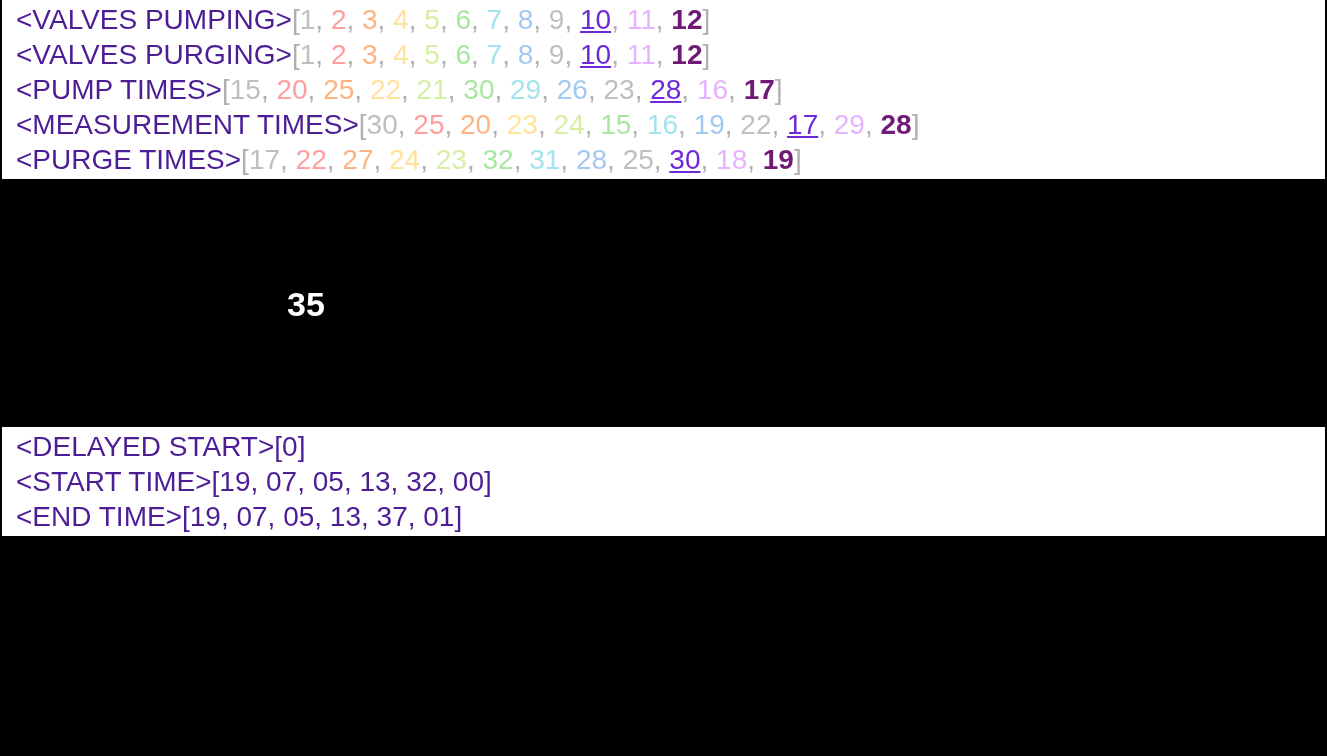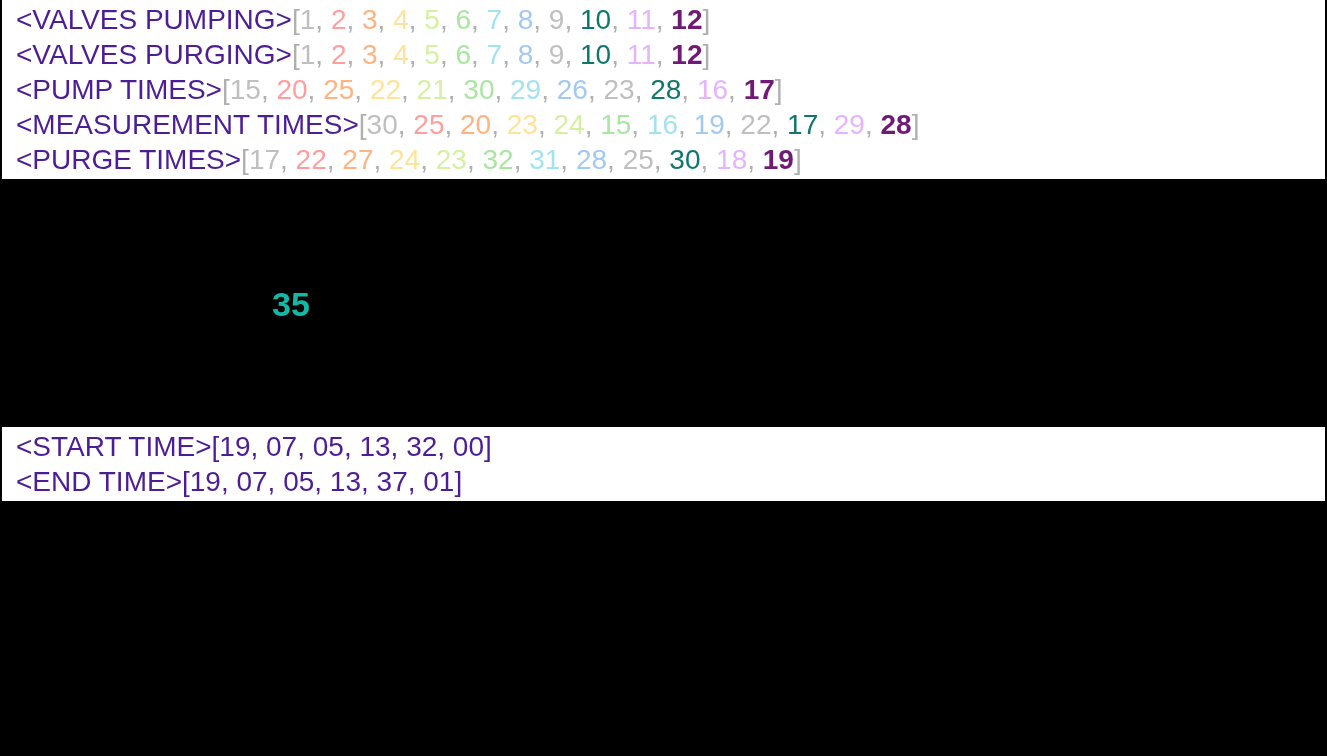--- a/index.html
+++ b/index.html
@@ -26,35 +26,35 @@
   
   .c1  { color: #bfbfbf; }          
   .c2  { color: #ff9e9e; }          
   .c3  { color: #ffb380; }          
   .c4  { color: #ffe39a; }          
   .c5  { color: #d6f0a3; }          
   .c6  { color: #a8e6a1; }          
   .c7  { color: #a3e3f0; }          
   .c8  { color: #a3c9f0; }          
   .c9  { color: #bfbfbf; }          
-  .c10 { color: #0f766e; }          
+  .c10 { color: #6d28d9; text-decoration: underline; }          
   .c11 { color: #e6b3ff; }          
   .c12 { color: #701a75; font-weight: bold; }          
 
   .middle {
     background: #000;
     color: #000;
     height: 244px;
     position: relative;
   }
   .big-number {
     position: absolute;
-    left: 272px;
+    left: 287px;
     top: 102px;
-    color: #14b8a6;
+    color: #ffffff;
     font-weight: bold;
     font-size: 34px;
   }
 </style>
 </head>
 <body>
 
 <div class="panel top">
   <div class="row">
     <span class="tag">&lt;VALVES PUMPING&gt;</span><span class="bracket">[</span><span><span class="c1">1</span><span class="sep">, </span><span class="c2">2</span><span class="sep">, </span><span class="c3">3</span><span class="sep">, </span><span class="c4">4</span><span class="sep">, </span><span class="c5">5</span><span class="sep">, </span><span class="c6">6</span><span class="sep">, </span><span class="c7">7</span><span class="sep">, </span><span class="c8">8</span><span class="sep">, </span><span class="c9">9</span><span class="sep">, </span><span class="c10">10</span><span class="sep">, </span><span class="c11">11</span><span class="sep">, </span><span class="c12">12</span></span><span class="bracket">]</span>
@@ -72,18 +72,21 @@
     <span class="tag">&lt;PURGE TIMES&gt;</span><span class="bracket">[</span><span><span class="c1">17</span><span class="sep">, </span><span class="c2">22</span><span class="sep">, </span><span class="c3">27</span><span class="sep">, </span><span class="c4">24</span><span class="sep">, </span><span class="c5">23</span><span class="sep">, </span><span class="c6">32</span><span class="sep">, </span><span class="c7">31</span><span class="sep">, </span><span class="c8">28</span><span class="sep">, </span><span class="c9">25</span><span class="sep">, </span><span class="c10">30</span><span class="sep">, </span><span class="c11">18</span><span class="sep">, </span><span class="c12">19</span></span><span class="bracket">]</span>
   </div>
 </div>
 
 <div class="middle">
   <span class="big-number">35</span>
 </div>
 
 <div class="panel">
   <div class="row">
+    <span class="tag">&lt;DELAYED START&gt;</span><span class="tag">[0]</span>
+  </div>
+  <div class="row">
     <span class="tag">&lt;START TIME&gt;</span><span class="tag">[19, 07, 05, 13, 32, 00]</span>
   </div>
   <div class="row">
     <span class="tag">&lt;END TIME&gt;</span><span class="tag">[19, 07, 05, 13, 37, 01]</span>
   </div>
 </div>
 
 </body></html>

